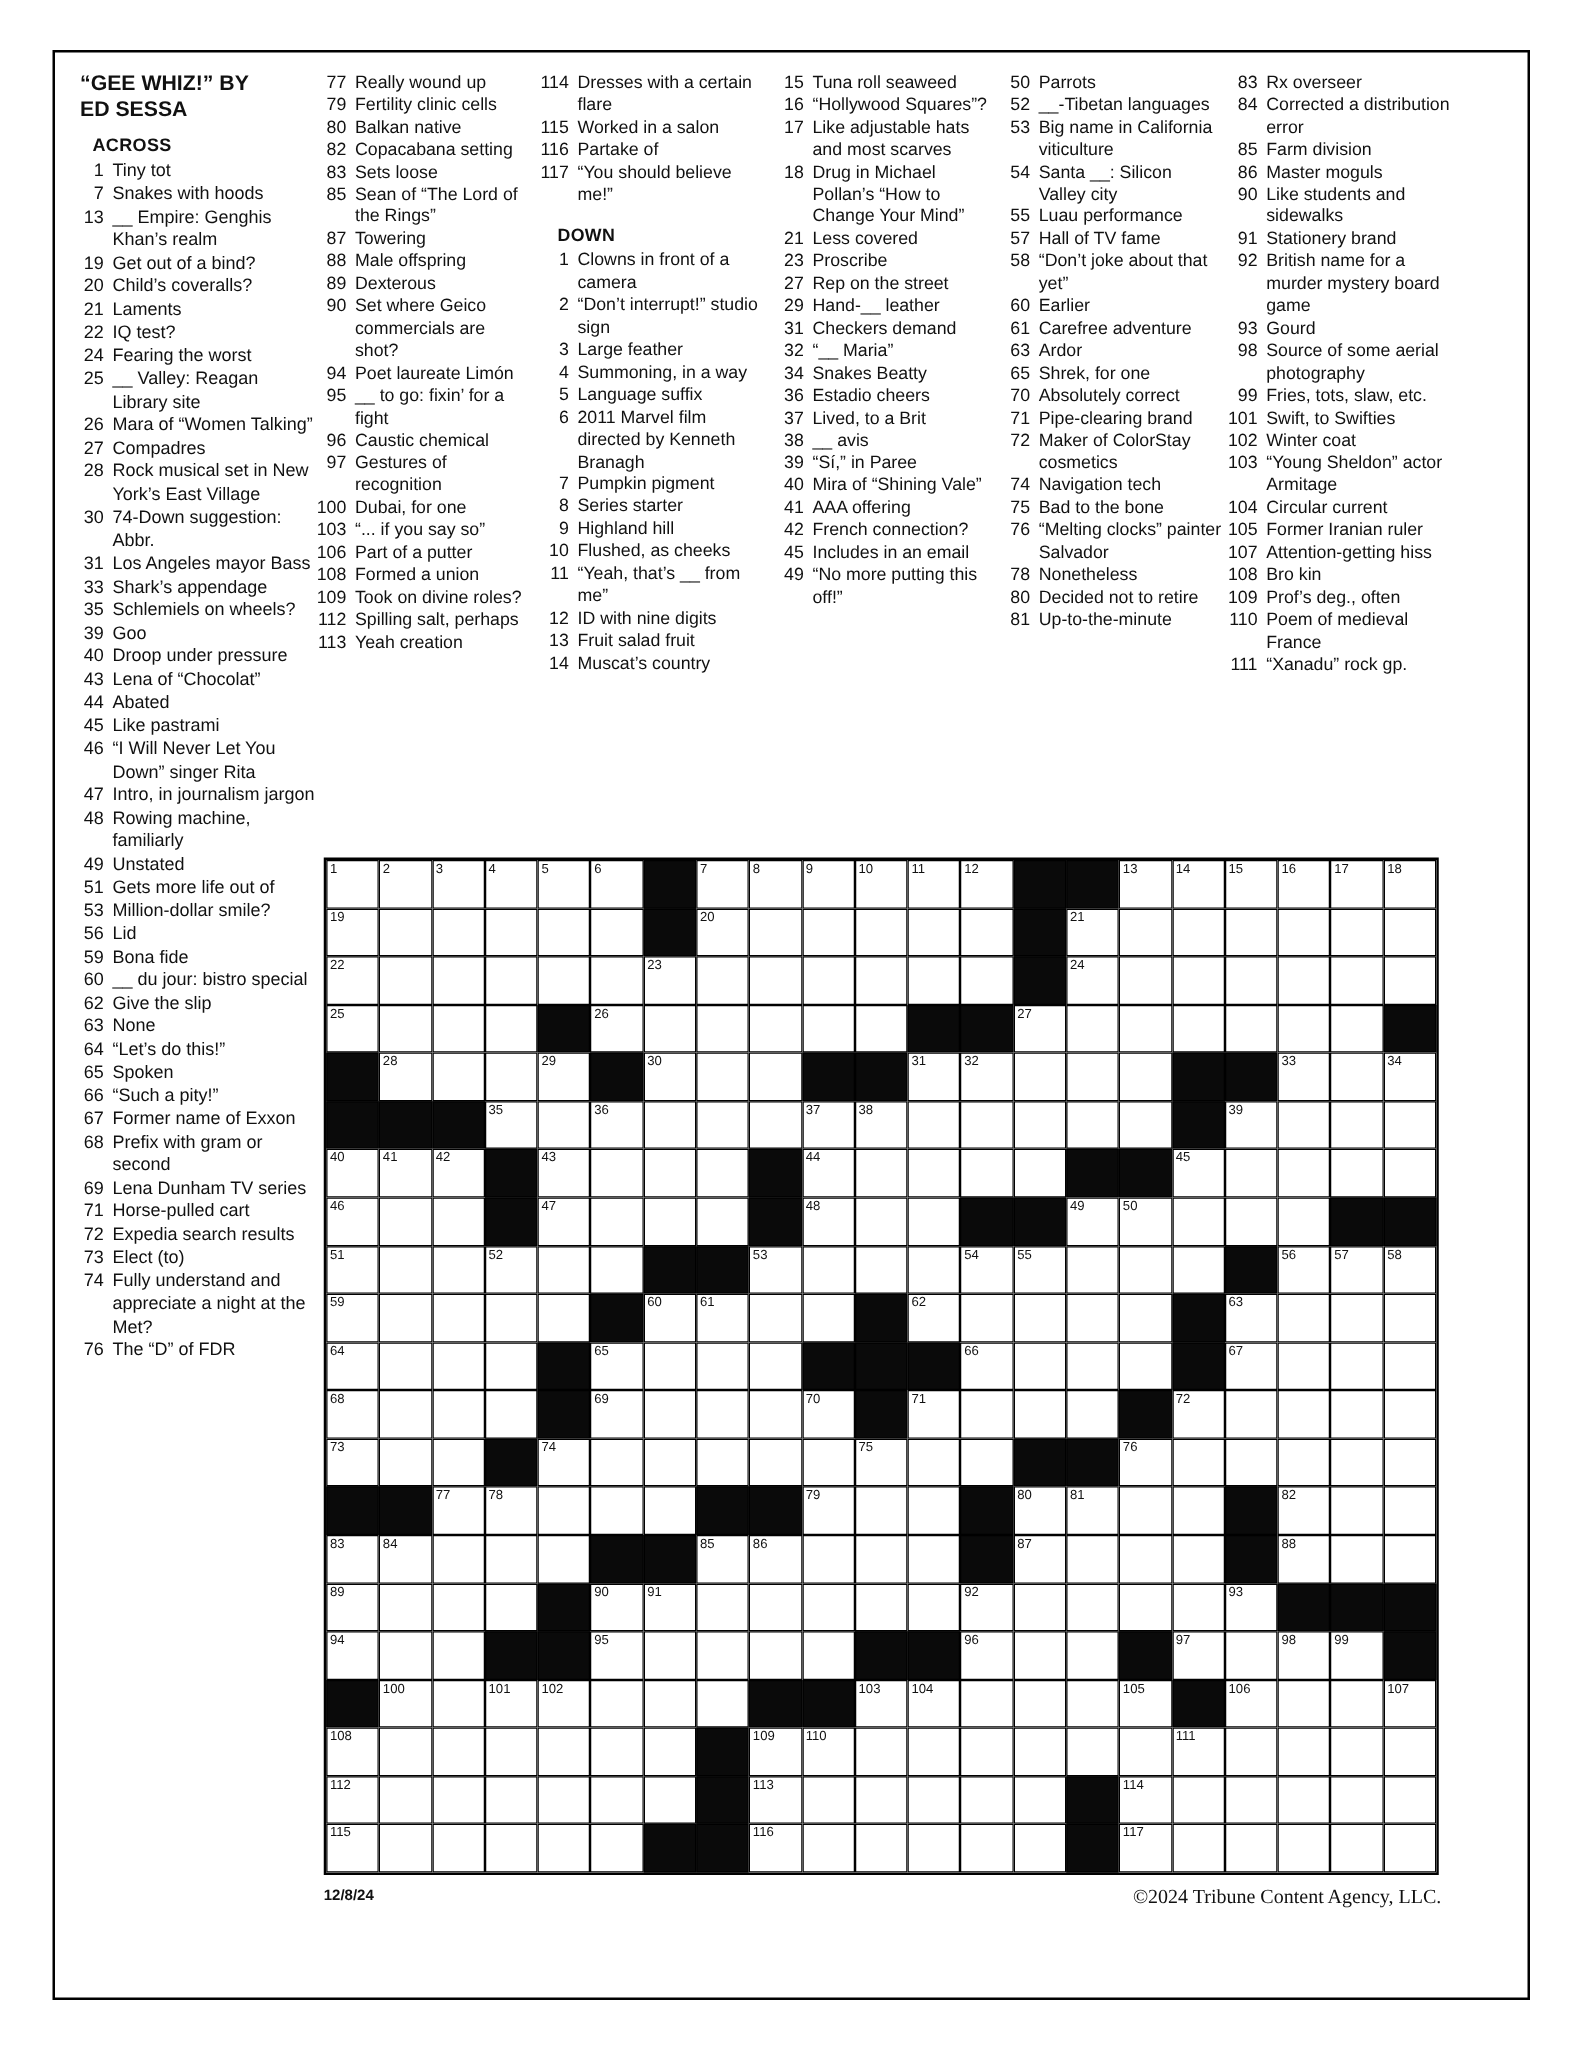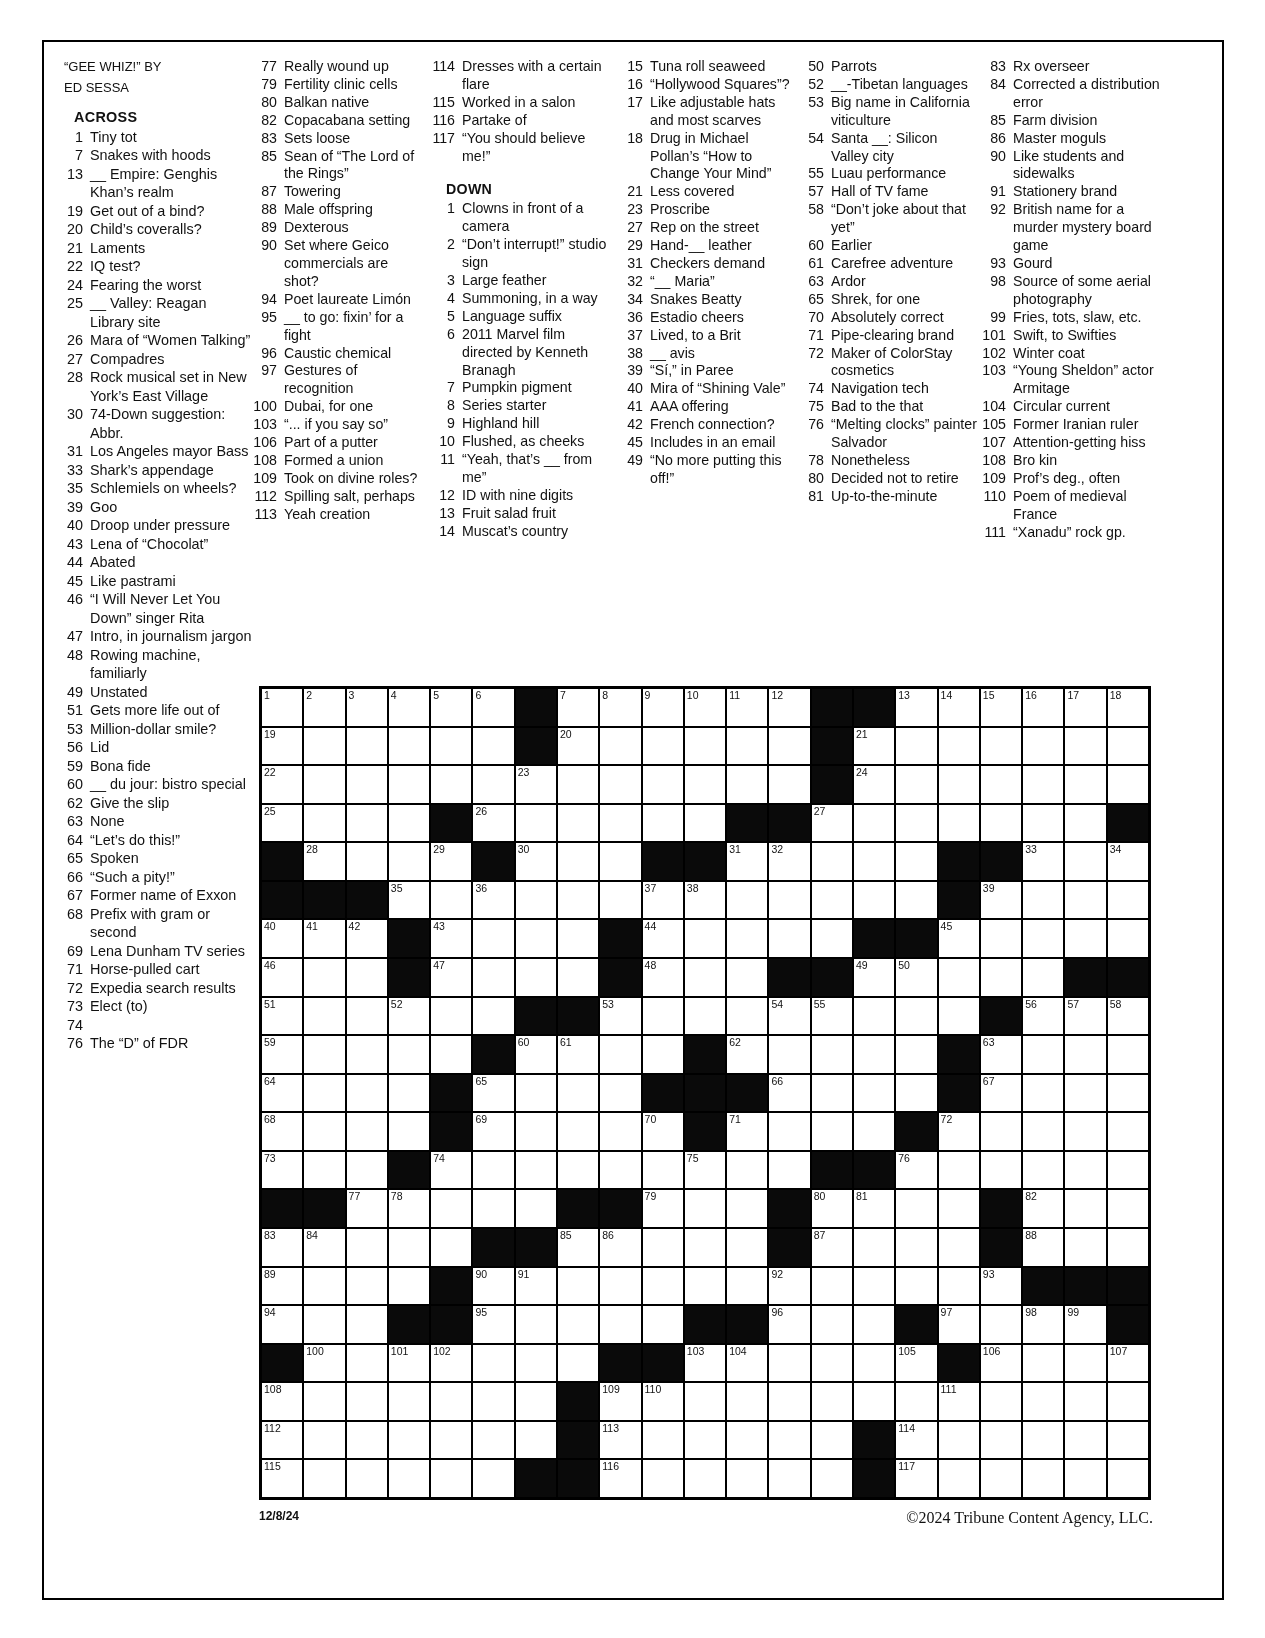--- a/index.html
+++ b/index.html
@@ -2,21 +2,21 @@
 <html><head>
 <meta charset="utf-8">
 <style>
   html,body{margin:0;padding:0;}
   body{
     width:1265px;height:1638px;position:relative;background:#fff;
     font-family:"Liberation Sans",sans-serif;color:#111;
     -webkit-font-smoothing:antialiased;
   }
   .frame{position:absolute;left:42px;top:40px;width:1178px;height:1556px;border:2px solid #000;}
-  .title{position:absolute;left:64px;top:56px;font-size:13px;font-weight:normal;line-height:21px;white-space:pre-line;}
+  .title{position:absolute;left:64px;top:56px;font-size:17px;font-weight:bold;line-height:21px;white-space:pre-line;}
   .clue-col{position:absolute;font-size:14.2px;line-height:17.9px;}
   #col1{left:56px;top:108px;width:196px;font-size:14.4px;line-height:18.5px;}
   #col2{left:250px;top:58px;width:176px;}
   #col3{left:428px;top:58px;width:184px;}
   #col4{left:616px;top:58px;width:180px;}
   #col5{left:797px;top:58px;width:180px;}
   #col6{left:979px;top:58px;width:182px;}
   .hdr{font-weight:bold;text-align:left;margin:0 0 1px 18px;letter-spacing:.3px;}
   .clue{display:flex;align-items:flex-start;}
   .cn{flex:0 0 34px;text-align:right;padding-right:7px;box-sizing:border-box;}
@@ -203,20 +203,21 @@
     <div class="clue">
       <span class="cn">72</span>
       <span class="ct">Expedia search results</span>
     </div>
     <div class="clue">
       <span class="cn">73</span>
       <span class="ct">Elect (to)</span>
     </div>
     <div class="clue">
       <span class="cn">74</span>
+      <span class="ct">Fully understand and appreciate a night at the Met?</span>
     </div>
     <div class="clue">
       <span class="cn">76</span>
       <span class="ct">The “D” of FDR</span>
     </div>
   </div>
 <div id="col2" class="clue-col">
     <div class="clue">
       <span class="cn">77</span>
       <span class="ct">Really wound up</span>
@@ -516,21 +517,21 @@
     <div class="clue">
       <span class="cn">72</span>
       <span class="ct">Maker of ColorStay cosmetics</span>
     </div>
     <div class="clue">
       <span class="cn">74</span>
       <span class="ct">Navigation tech</span>
     </div>
     <div class="clue">
       <span class="cn">75</span>
-      <span class="ct">Bad to the that</span>
+      <span class="ct">Bad to the bone</span>
     </div>
     <div class="clue">
       <span class="cn">76</span>
       <span class="ct">“Melting clocks” painter Salvador</span>
     </div>
     <div class="clue">
       <span class="cn">78</span>
       <span class="ct">Nonetheless</span>
     </div>
     <div class="clue">

